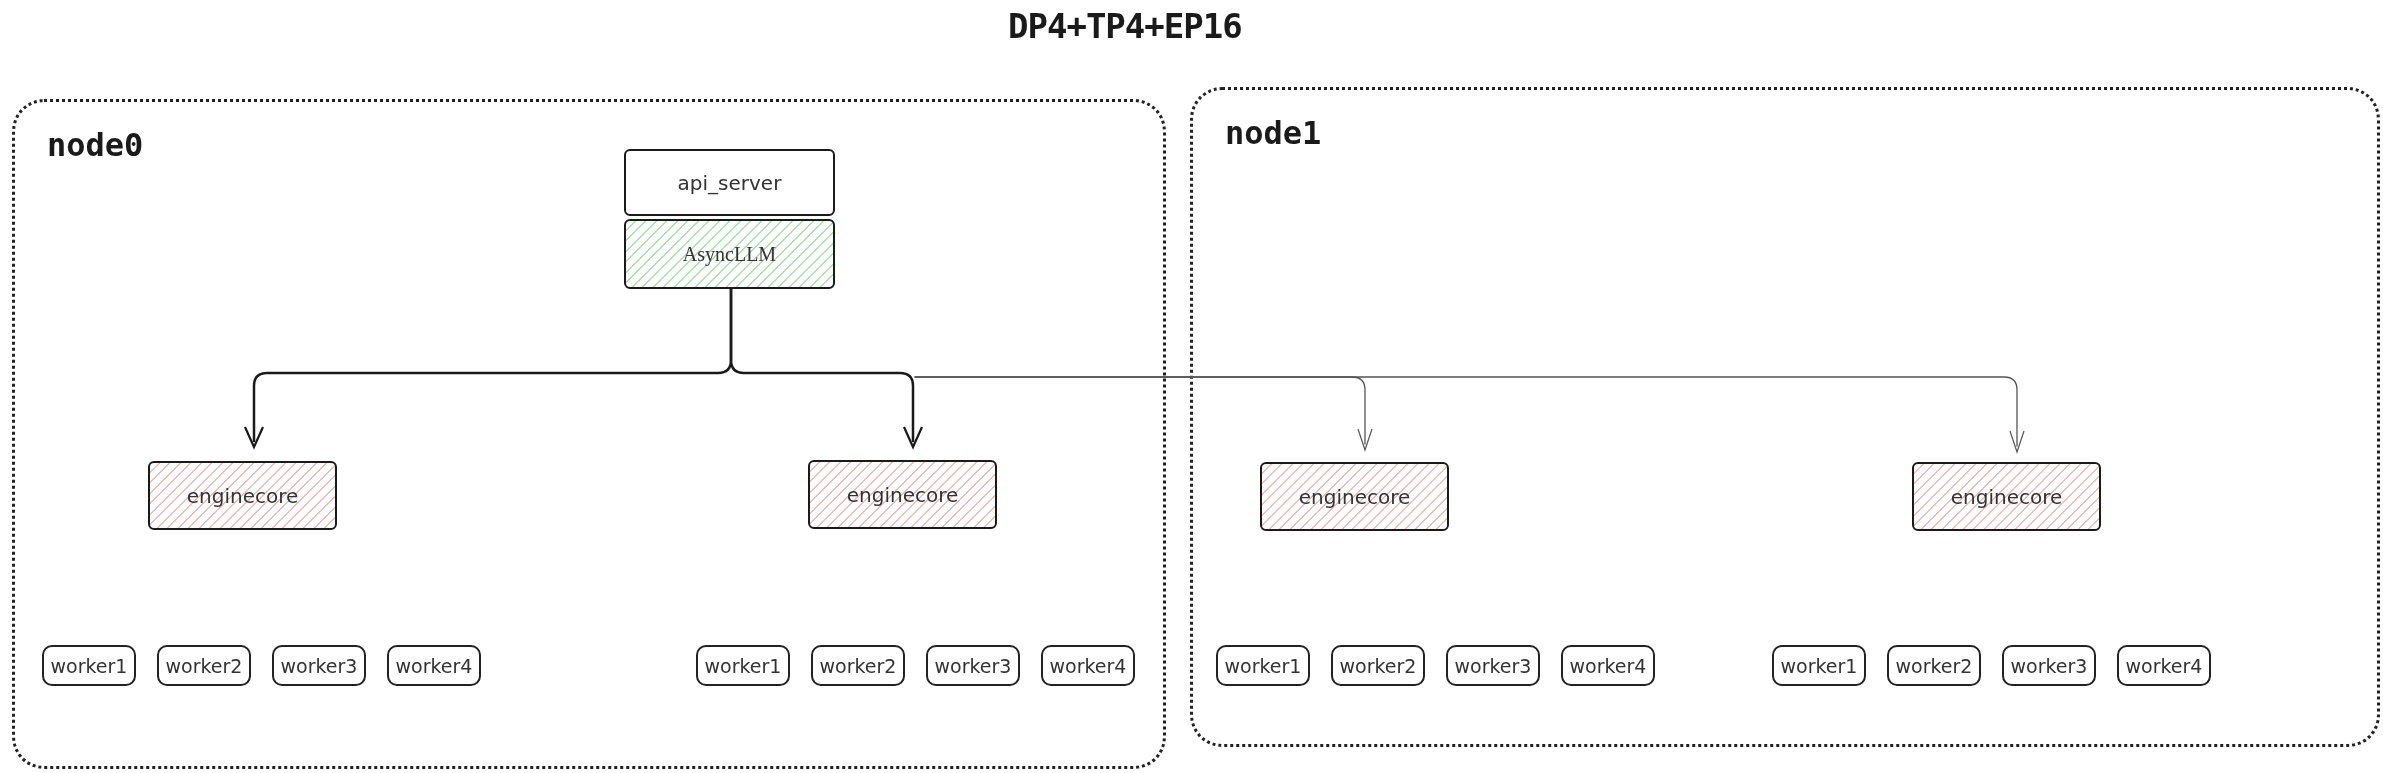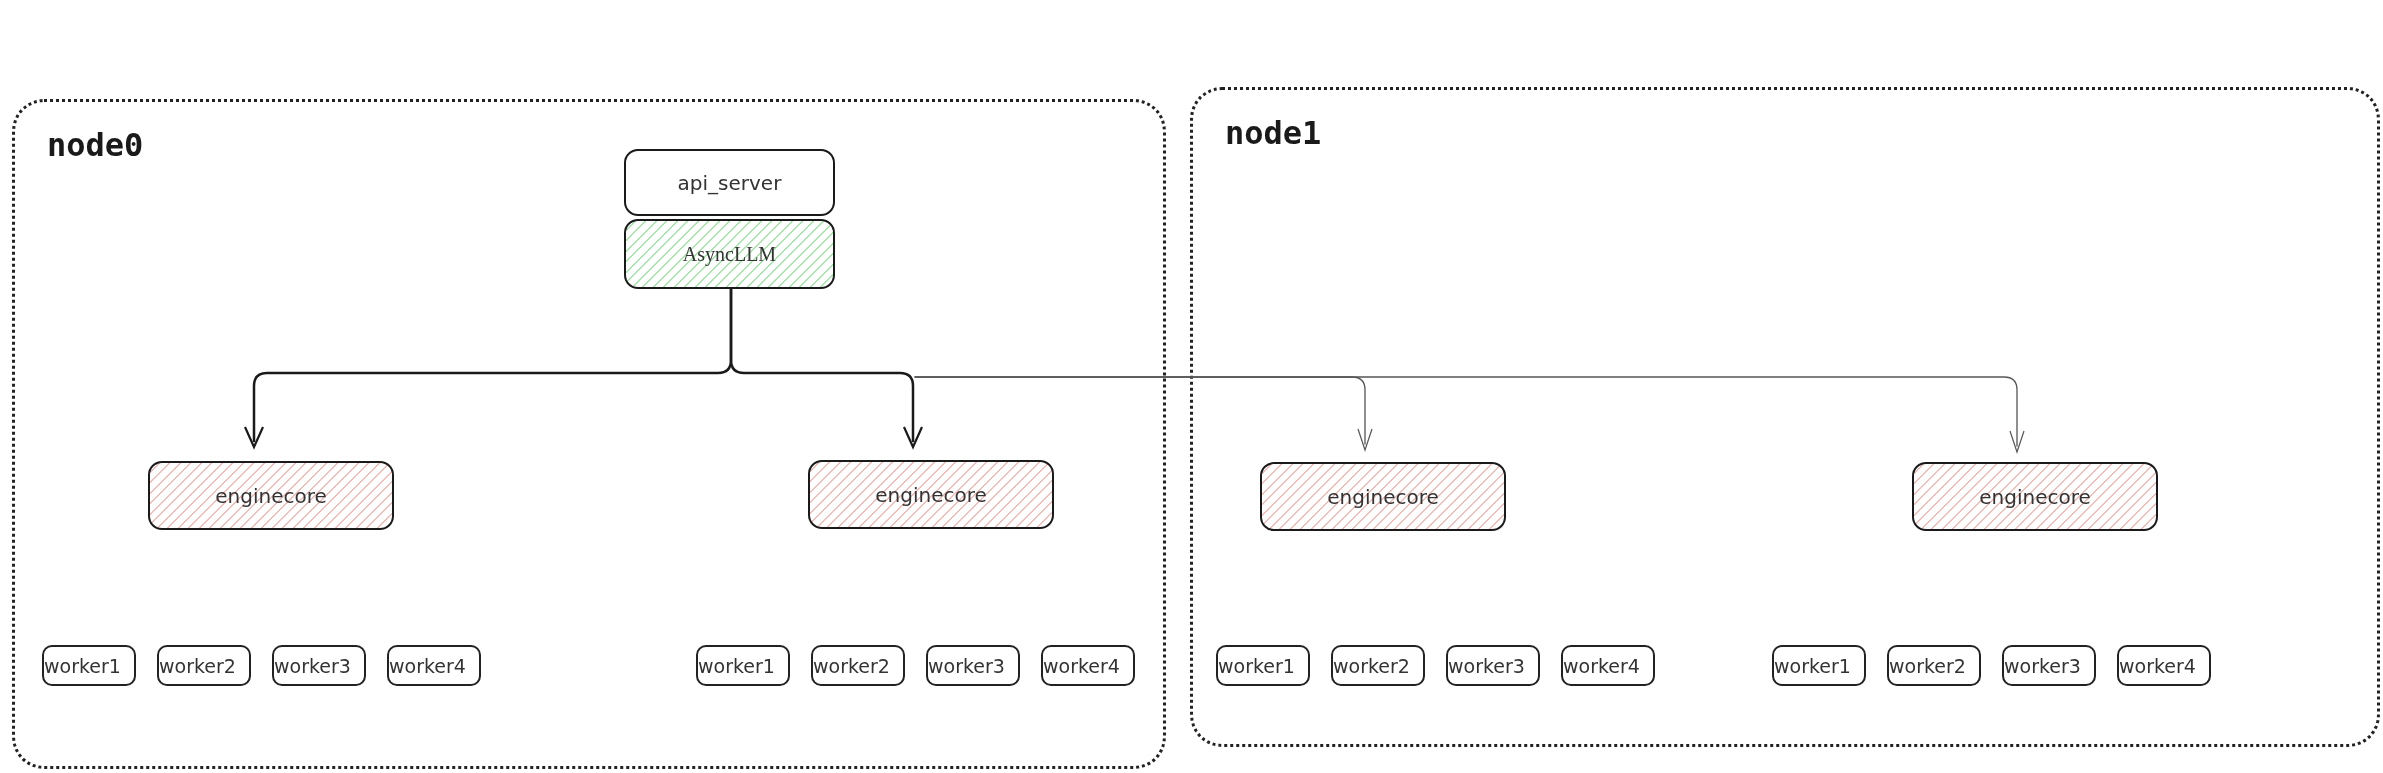--- a/index.html
+++ b/index.html
@@ -25,65 +25,66 @@
   #node0{left:12px;top:99px;width:1148px;height:664px;}
   #node1{left:1190px;top:87px;width:1184px;height:654px;}
   .node-label{
     position:absolute;top:24px;left:32px;
     font-size:32px;
   }
   .box{
     position:absolute;
     box-sizing:border-box;
     border:2.5px solid #1a1a1a;
-    border-radius:14px;
+    border-radius:6px;
     display:flex;align-items:center;justify-content:center;
     font-size:20px;color:#333333;
     background:#ffffff;
   }
   .green-hatch{
     background:repeating-linear-gradient(135deg, transparent 0px, transparent 6px, #a6e7ab 6px, #a6e7ab 7.4px), #fefffe;
   }
   .red-hatch{
     background:repeating-linear-gradient(135deg, transparent 0px, transparent 6px, #f3bdb9 6px, #f3bdb9 7.4px), #fffefe;
   }
   #api-server{left:624px;top:149px;width:211px;height:67px;}
   #async-llm{left:624px;top:219px;width:211px;height:70px;font-family:Liberation Serif, serif;}
-  .enginecore{width:246px;height:69px;}
+  .enginecore{width:189px;height:69px;}
   #enginecore-0{left:148px;top:461px;}
   #enginecore-1{left:808px;top:460px;}
   #enginecore-2{left:1260px;top:462px;}
   #enginecore-3{left:1912px;top:462px;}
   .worker-row{
     position:absolute;top:645px;
     display:flex;gap:21px;
   }
   #worker-row-0{left:42px;}
   #worker-row-1{left:696px;}
   #worker-row-2{left:1216px;}
   #worker-row-3{left:1772px;}
   .worker{
     box-sizing:border-box;
     width:94px;height:41px;
     border:2.2px solid #222222;
     border-radius:10px;
     background:#ffffff;
-    display:flex;align-items:center;justify-content:flex-start;
+    display:flex;align-items:center;justify-content:center;
     font-size:19px;color:#333333;
   }
   #edges{
     position:absolute;left:0;top:0;width:2383px;height:773px;
     pointer-events:none;
   }
 </style>
 </head>
 <body>
 
 <div id="canvas">
 
+  <div class="title mono">DP4+TP4+EP16</div>
 
   <div id="node0" class="node-container">
     <div class="node-label mono">node0</div>
   </div>
 
   <div id="node1" class="node-container">
     <div class="node-label mono">node1</div>
   </div>
 
   <svg id="edges" viewBox="0 0 2383 773" xmlns="http://www.w3.org/2000/svg">

